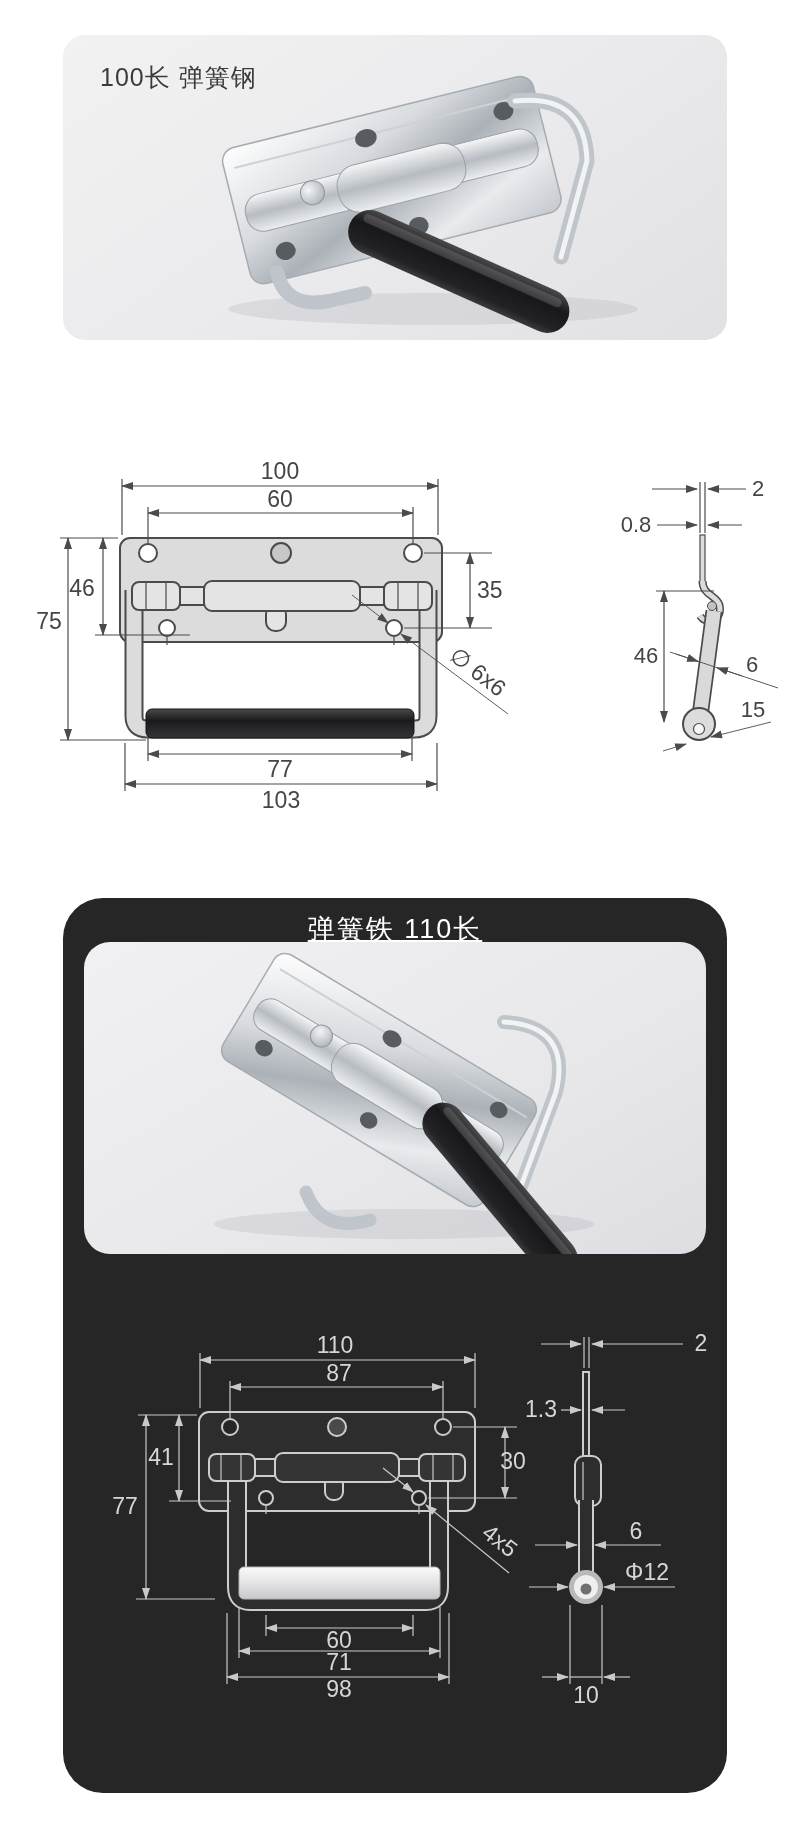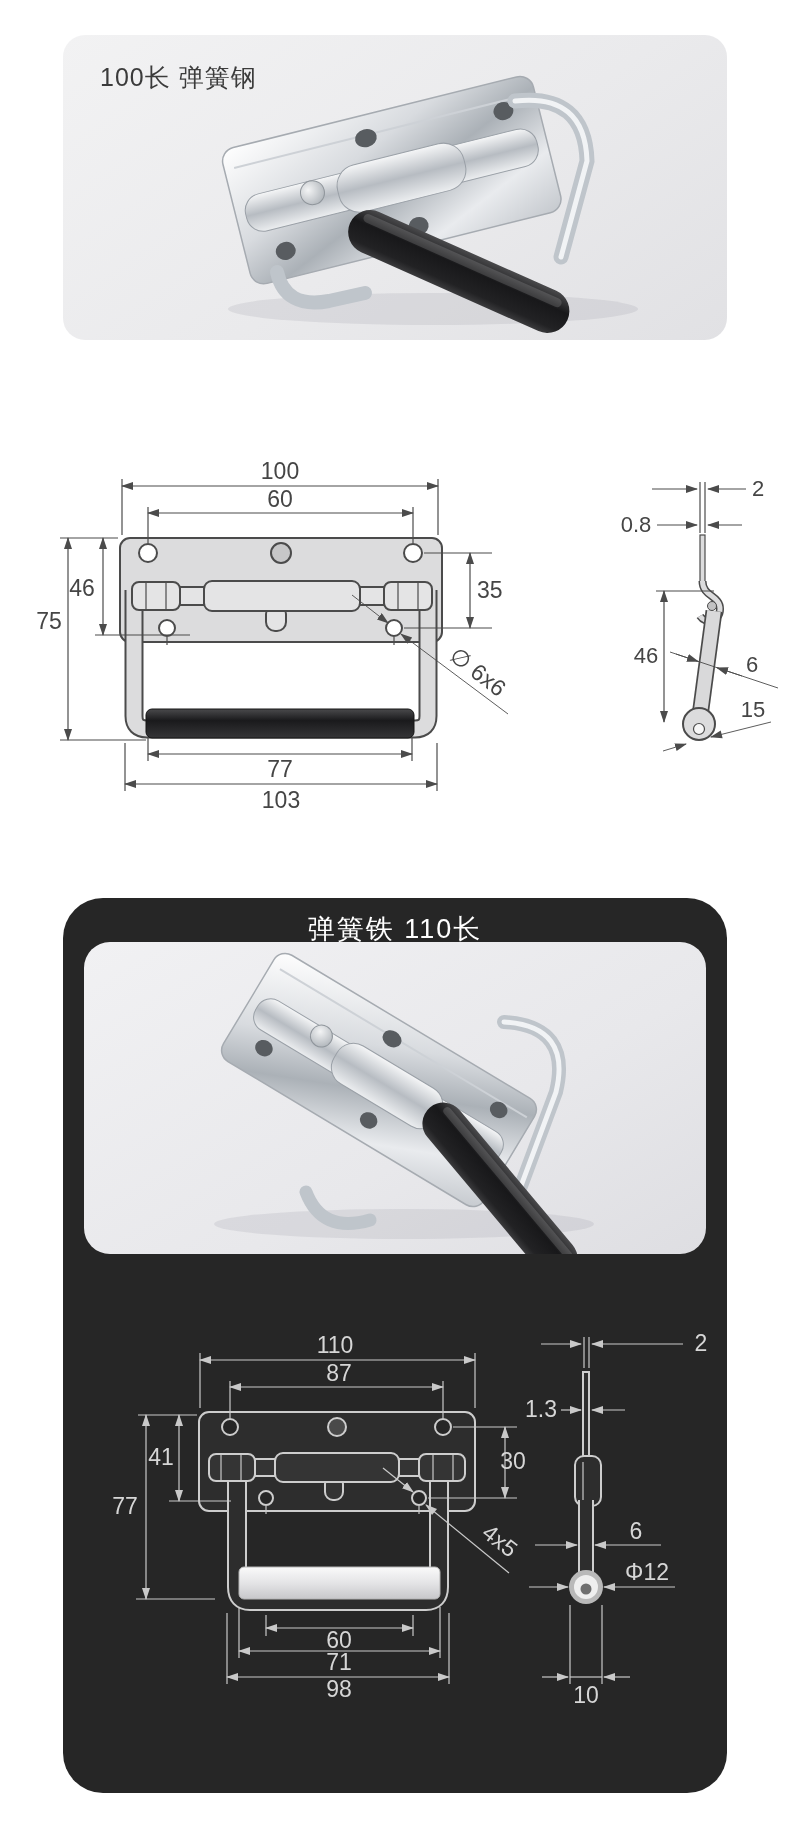--- a/index.html
+++ b/index.html
@@ -38,21 +38,21 @@
   .tubeO { stroke:#4b4b4b; stroke-width:19; fill:none; }
   .tubeI { stroke:#dcdcdd; stroke-width:15; fill:none; }
 
   
   .dark-panel {
     position:absolute; left:63px; top:898px; width:664px; height:895px;
     background:#262626; border-radius:40px;
   }
   .panel-title {
     position:absolute; top:13px; left:0; width:100%; text-align:center;
-    color:#ffffff; font-size:27px; letter-spacing:2px;
+    color:#ffffff; font-size:27px; letter-spacing:2px;text-decoration:underline;
   }
   .photo-card2 {
     position:absolute; left:21px; top:44px; width:622px; height:312px;
     border-radius:26px; overflow:hidden;
     background:linear-gradient(150deg,#f1f1f3 0%,#e8e8eb 60%,#dedee2 100%);
   }
   .d2 { position:absolute; left:0; top:358px; }
   .lnum { fill:#d6d6d6; font-size:23px; text-anchor:middle; }
   .ptD  { fill:#2d2d2d; stroke:#cdcdcd; stroke-width:2; }
   .pt2D { fill:#343434; stroke:#cdcdcd; stroke-width:2; }

